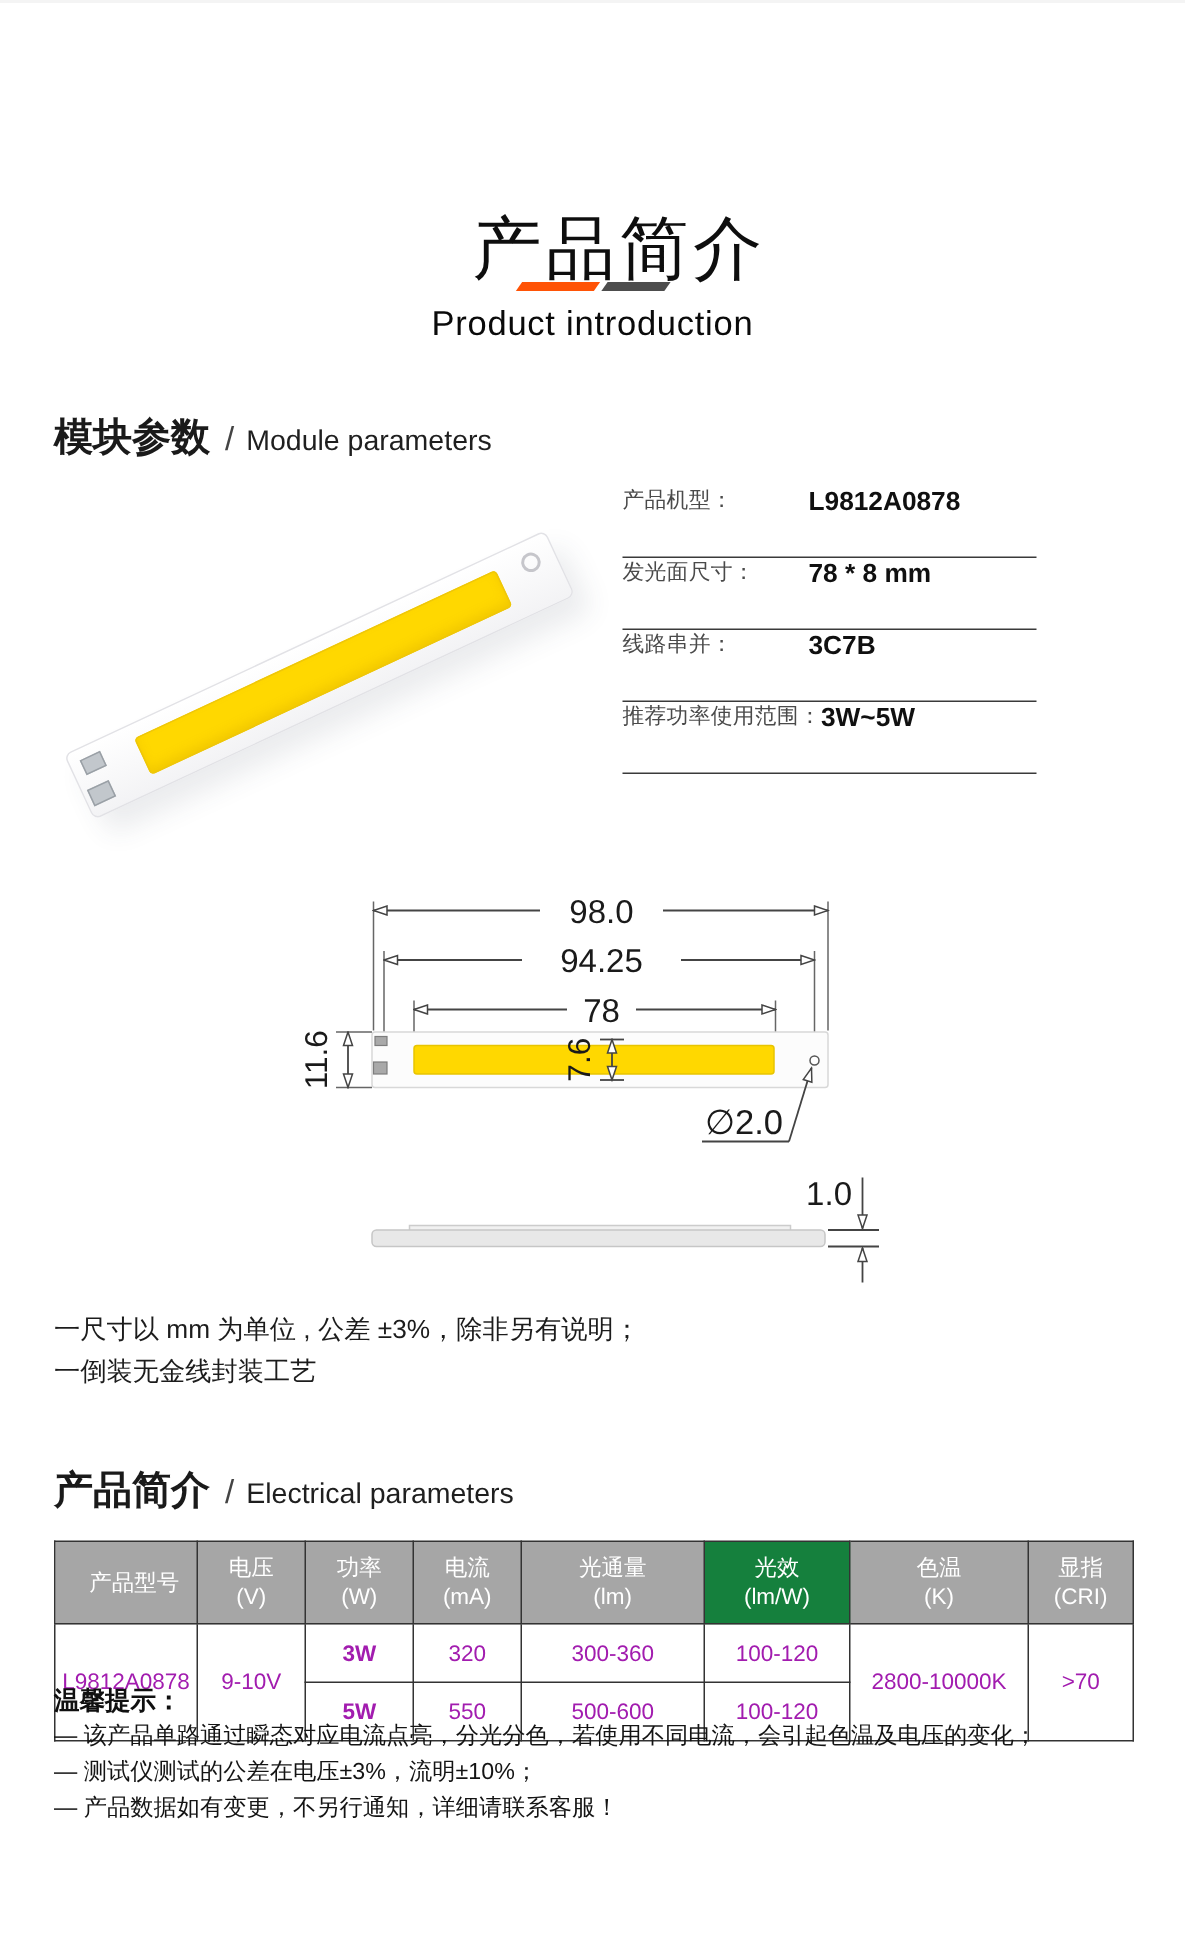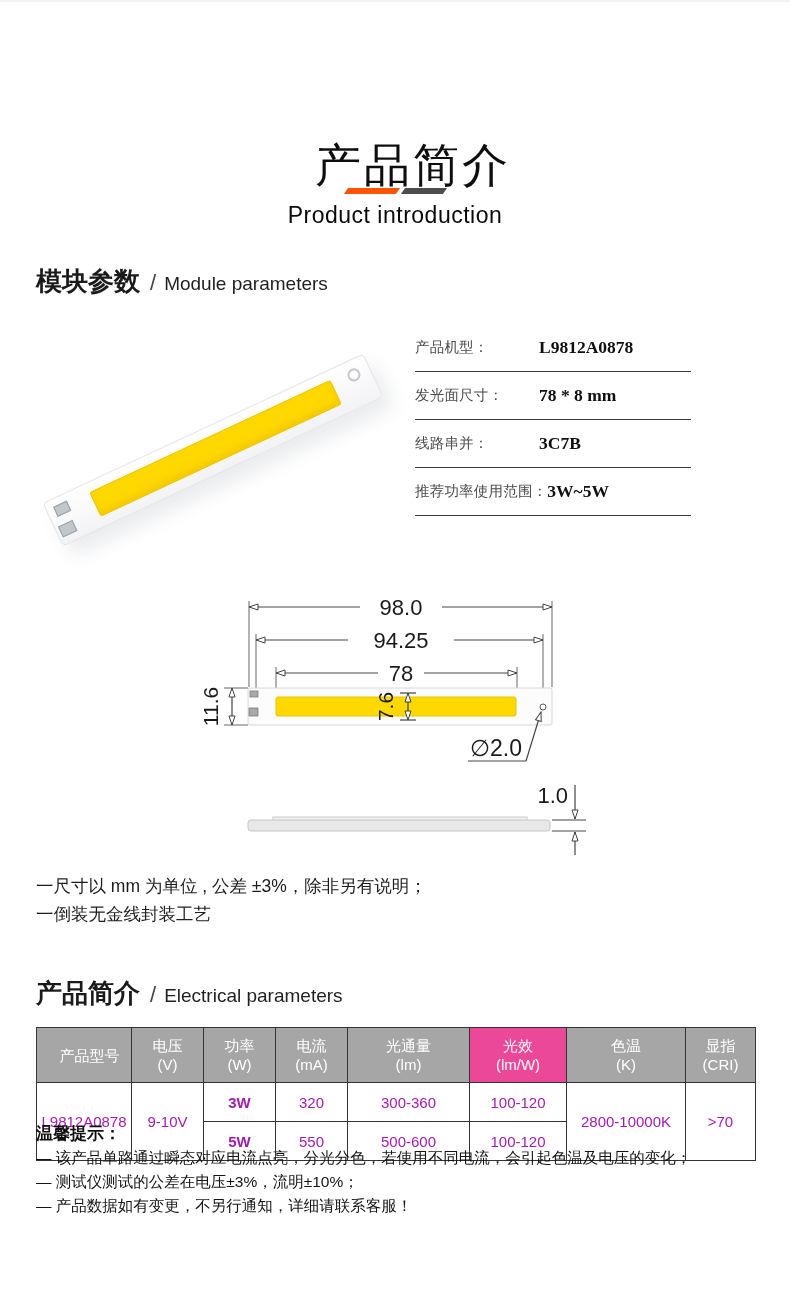--- a/index.html
+++ b/index.html
@@ -13,38 +13,38 @@
   .title-bars{display:flex;justify-content:center;gap:5px;height:6px;margin-top:-3px;}
   .bar-orange{width:52px;height:6px;transform:skewX(-35deg);}
   .bar-gray{width:42px;height:6px;transform:skewX(-35deg);}
   .title-en{font-size:23px;color:#0a0a0a;margin-top:8px;letter-spacing:0.5px;}
 
   
   .sec-h{position:absolute;left:36px;white-space:nowrap;}
   .sec-h .zh{font-size:26px;font-weight:700;color:#1a1a1a;}
   .sec-h .sep{font-size:22px;font-weight:300;color:#444;margin:0 8px 0 10px;}
   .sec-h .en{font-size:19px;color:#1f1f1f;}
-  .sec1{top:264px;text-align:center;}
+  .sec1{top:274px;text-align:center;}
   .sec2{top:976px;}
 
   
   .photo{position:absolute;left:22px;top:338px;width:388px;height:222px;}
   .strip{position:absolute;left:14px;top:88px;width:352px;height:46px;
          background:linear-gradient(180deg,#ffffff 0%,#f3f3f5 100%);
          border:1px solid #e2e2e6;border-radius:5px;transform:rotate(-25deg);
          box-shadow:6px 14px 18px rgba(60,70,90,0.10);}
   .lum{position:absolute;left:46px;top:9px;width:266px;height:27px;border-radius:3px;
        box-shadow:inset 0 0 0 1px #eec60a, inset 0 -4px 7px rgba(200,150,0,.25);}
   .pad1{position:absolute;left:7px;top:7px;width:13px;height:9px;background:#c2c7cc;border:1px solid #9aa0a6;}
   .pad2{position:absolute;left:3px;top:27px;width:14px;height:10px;background:#c2c7cc;border:1px solid #9aa0a6;}
   .logo-ring{position:absolute;right:10px;top:8px;width:9px;height:9px;border:2px solid #c6c6cb;border-radius:50%;}
 
   
   .spec-list{position:absolute;left:415px;top:324px;width:276px;}
-  .spec-row{display:flex;align-items:center;height:47px;border-bottom:1.5px solid #3a3a3a;font-family:Liberation Serif, serif;}
+  .spec-row{display:flex;align-items:flex-start;height:47px;border-bottom:1.5px solid #3a3a3a;}
   .spec-label{flex:0 0 124px;font-size:14.5px;color:#4a4a4a;letter-spacing:0.2px;}
   .spec-value{font-size:17.5px;font-weight:700;color:#101010;white-space:nowrap;}
   .spec-row.long .spec-label{flex:0 0 auto;}
 
   
   .drawing{position:absolute;left:180px;top:593px;width:430px;height:270px;}
   .drawing text{font-family:"Liberation Sans","DejaVu Sans",sans-serif;fill:#1a1a1a;}
 
   
   .dim-notes{position:absolute;left:36px;top:872px;font-size:17.5px;line-height:28px;color:#1c1c1c;}
@@ -213,21 +213,21 @@
             <span class="hl2">(W)</span>
           </th>
         <th class="hdr" style="background: rgb(166, 166, 166);">
             <span class="hl1">电流</span>
             <span class="hl2">(mA)</span>
           </th>
         <th class="hdr" style="background: rgb(166, 166, 166);">
             <span class="hl1">光通量</span>
             <span class="hl2">(lm)</span>
           </th>
-        <th class="hdr" style="background: #ec4899;">
+        <th class="hdr" style="background: #15803d;">
             <span class="hl1">光效</span>
             <span class="hl2">(lm/W)</span>
           </th>
         <th class="hdr" style="background: rgb(166, 166, 166);">
             <span class="hl1">色温</span>
             <span class="hl2">(K)</span>
           </th>
         <th class="hdr" style="background: rgb(166, 166, 166);">
             <span class="hl1">显指</span>
             <span class="hl2">(CRI)</span>

